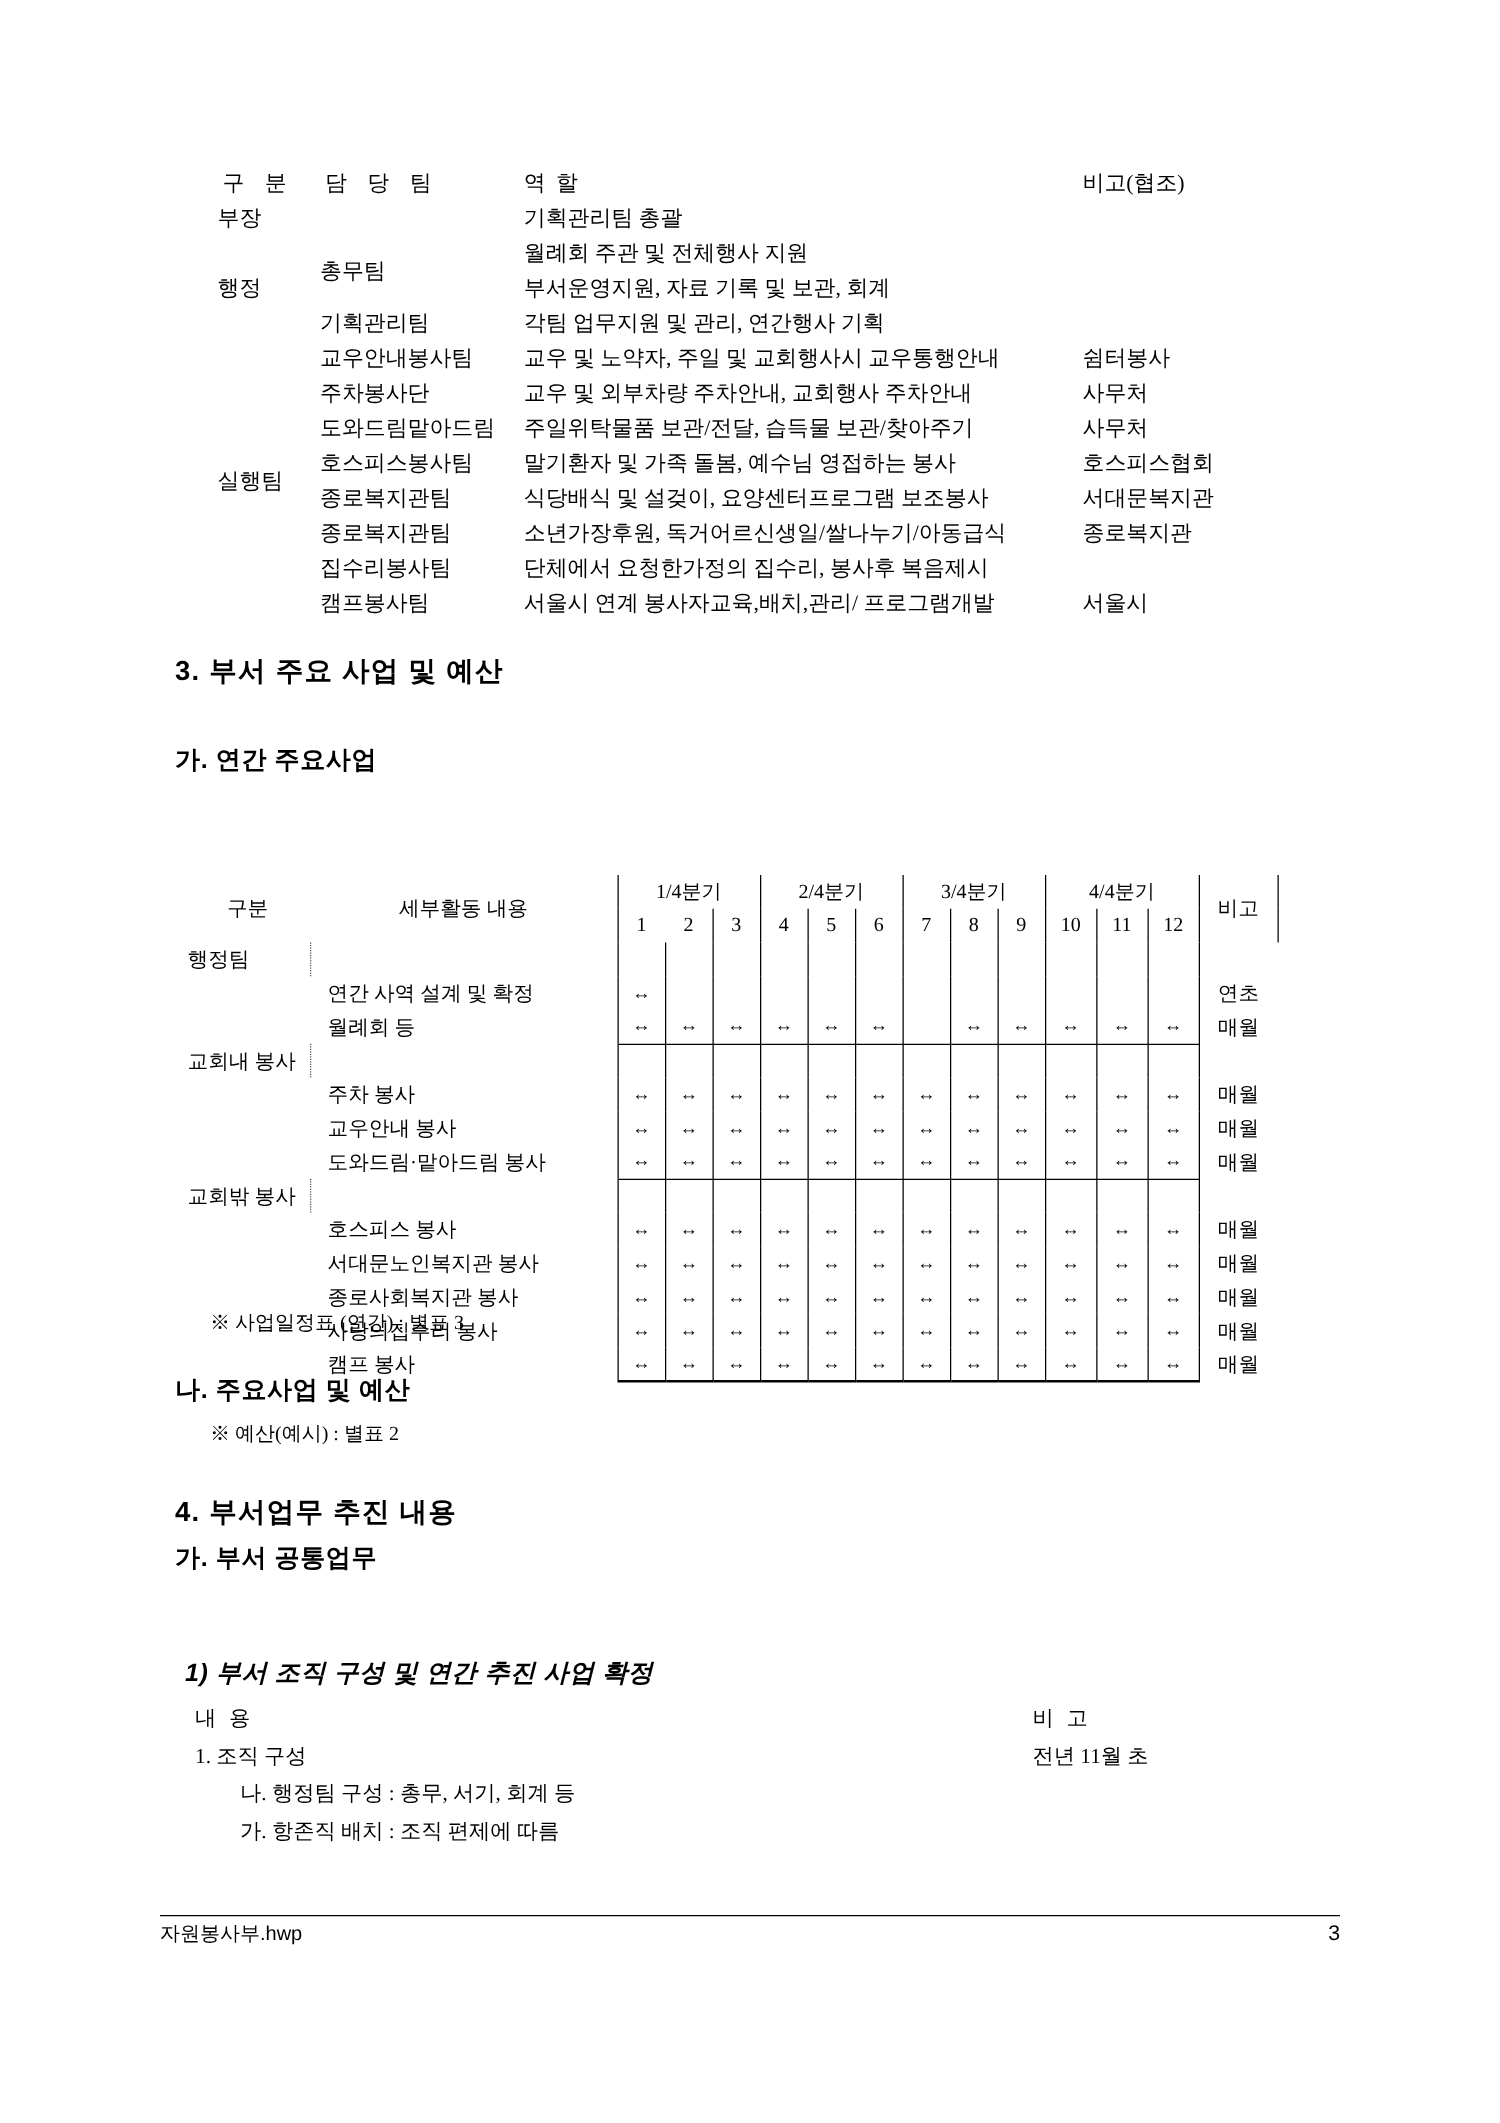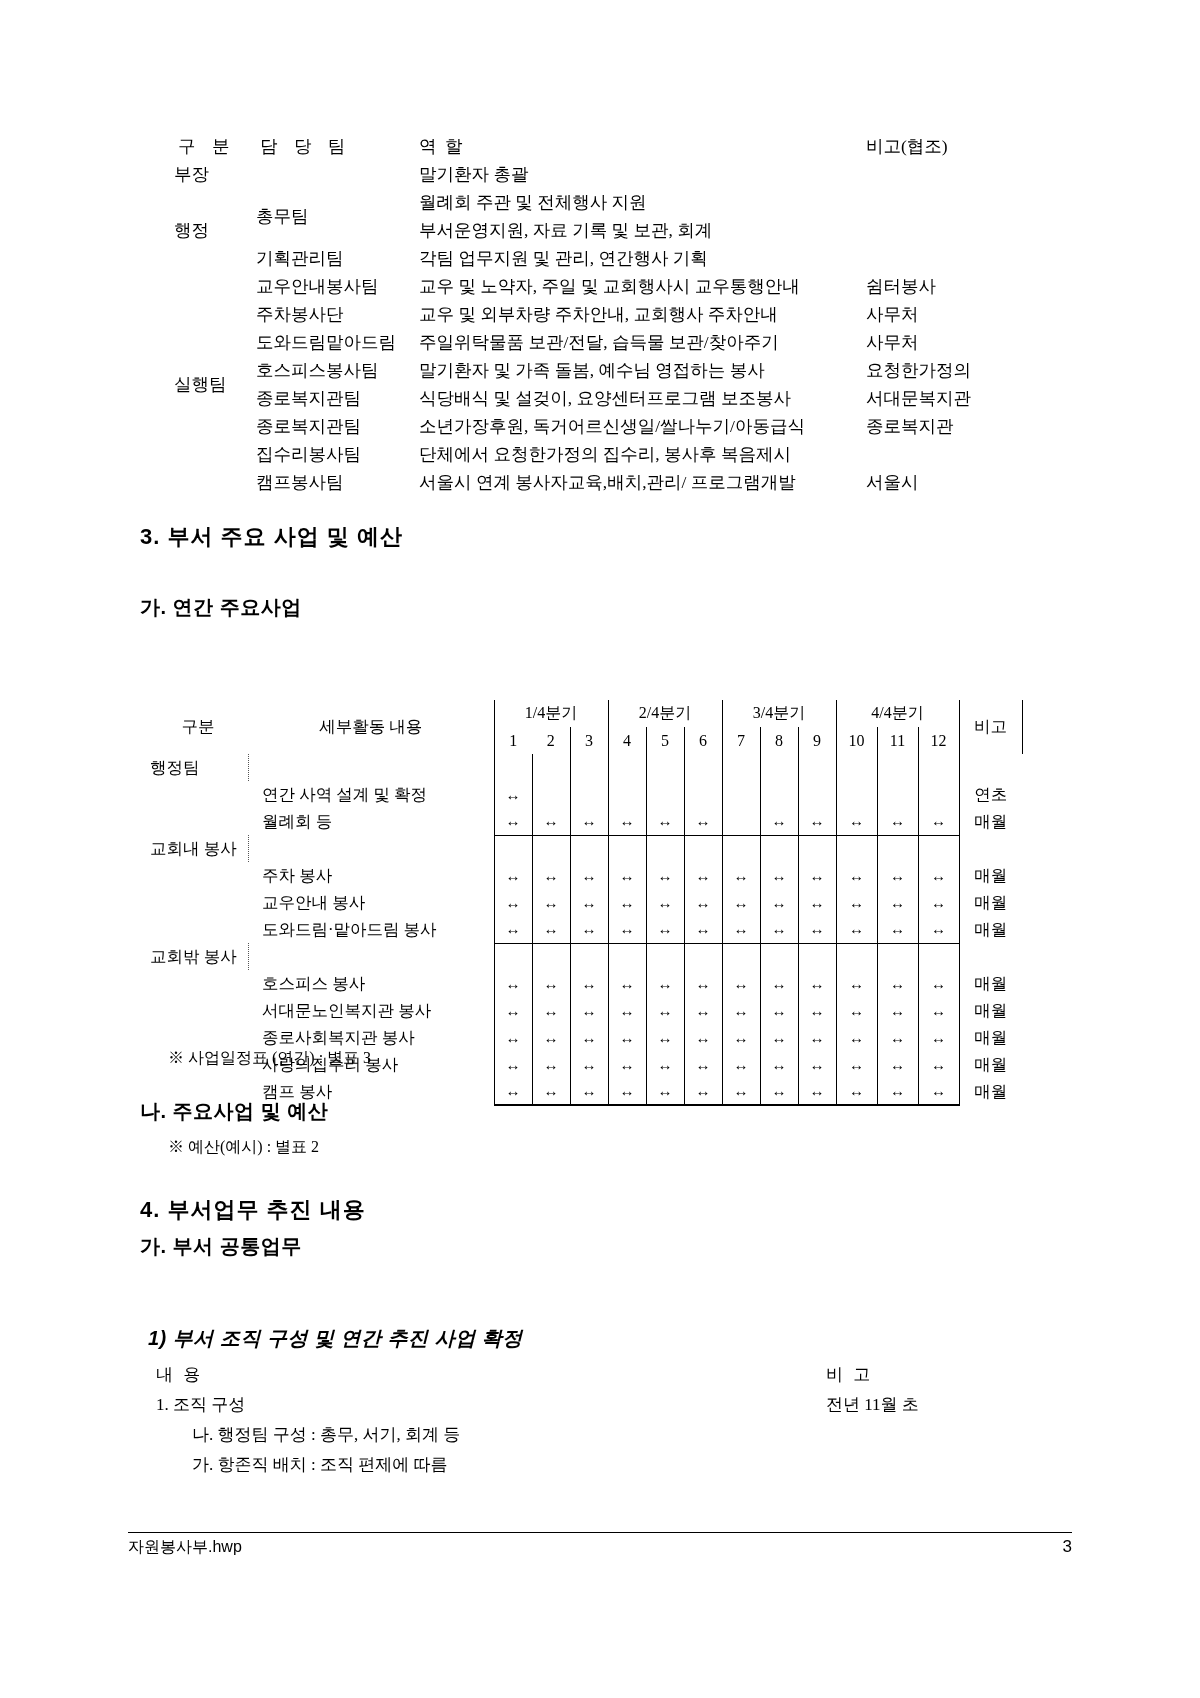--- a/index.html
+++ b/index.html
@@ -139,21 +139,21 @@
         <tr>
           <td class="bt-thick bb-thin br-thin ctr sp-wide" style="letter-spacing:6px;padding-left:10px;">구 분</td>
           <td class="bt-thick bb-thin br-thin ctr" style="letter-spacing:6px;padding-left:10px;">담 당 팀</td>
           <td class="bt-thick bb-thin br-thin ctr" style="letter-spacing:2px;">역    할</td>
           <td class="bt-thick bb-thin ctr">비고(협조)</td>
         </tr>
 
         <tr>
           <td class="bb-thin br-thin ctr">부장</td>
           <td class="bb-thin br-thin"></td>
-          <td class="bb-thin br-thin">말기환자 총괄</td>
+          <td class="bb-thin br-thin">기획관리팀 총괄</td>
           <td class="bb-thin"></td>
         </tr>
 
         <tr>
           <td rowspan="3" class="bb-thin br-thin ctr">행정</td>
           <td rowspan="2" class="bb-dot br-thin">총무팀</td>
           <td class="bb-dot br-thin">월례회 주관 및 전체행사 지원</td>
           <td class="bb-dot"></td>
         </tr>
         <tr>
@@ -178,21 +178,21 @@
           <td class="bb-dot">사무처</td>
         </tr>
         <tr>
           <td class="bb-dot br-thin">도와드림맡아드림</td>
           <td class="bb-dot br-thin">주일위탁물품 보관/전달, 습득물 보관/찾아주기</td>
           <td class="bb-dot">사무처</td>
         </tr>
         <tr>
           <td class="bb-dot br-thin">호스피스봉사팀</td>
           <td class="bb-dot br-thin">말기환자 및 가족 돌봄, 예수님 영접하는 봉사</td>
-          <td class="bb-dot sm">요청한가정의</td>
+          <td class="bb-dot sm">호스피스협회</td>
         </tr>
         <tr>
           <td class="bb-dot br-thin">종로복지관팀</td>
           <td class="bb-dot br-thin">식당배식 및 설겆이, 요양센터프로그램 보조봉사</td>
           <td class="bb-dot sm">서대문복지관</td>
         </tr>
         <tr>
           <td class="bb-dot br-thin">종로복지관팀</td>
           <td class="bb-dot br-thin">소년가장후원, 독거어르신생일/쌀나누기/아동급식</td>
           <td class="bb-dot sm">종로복지관</td>

